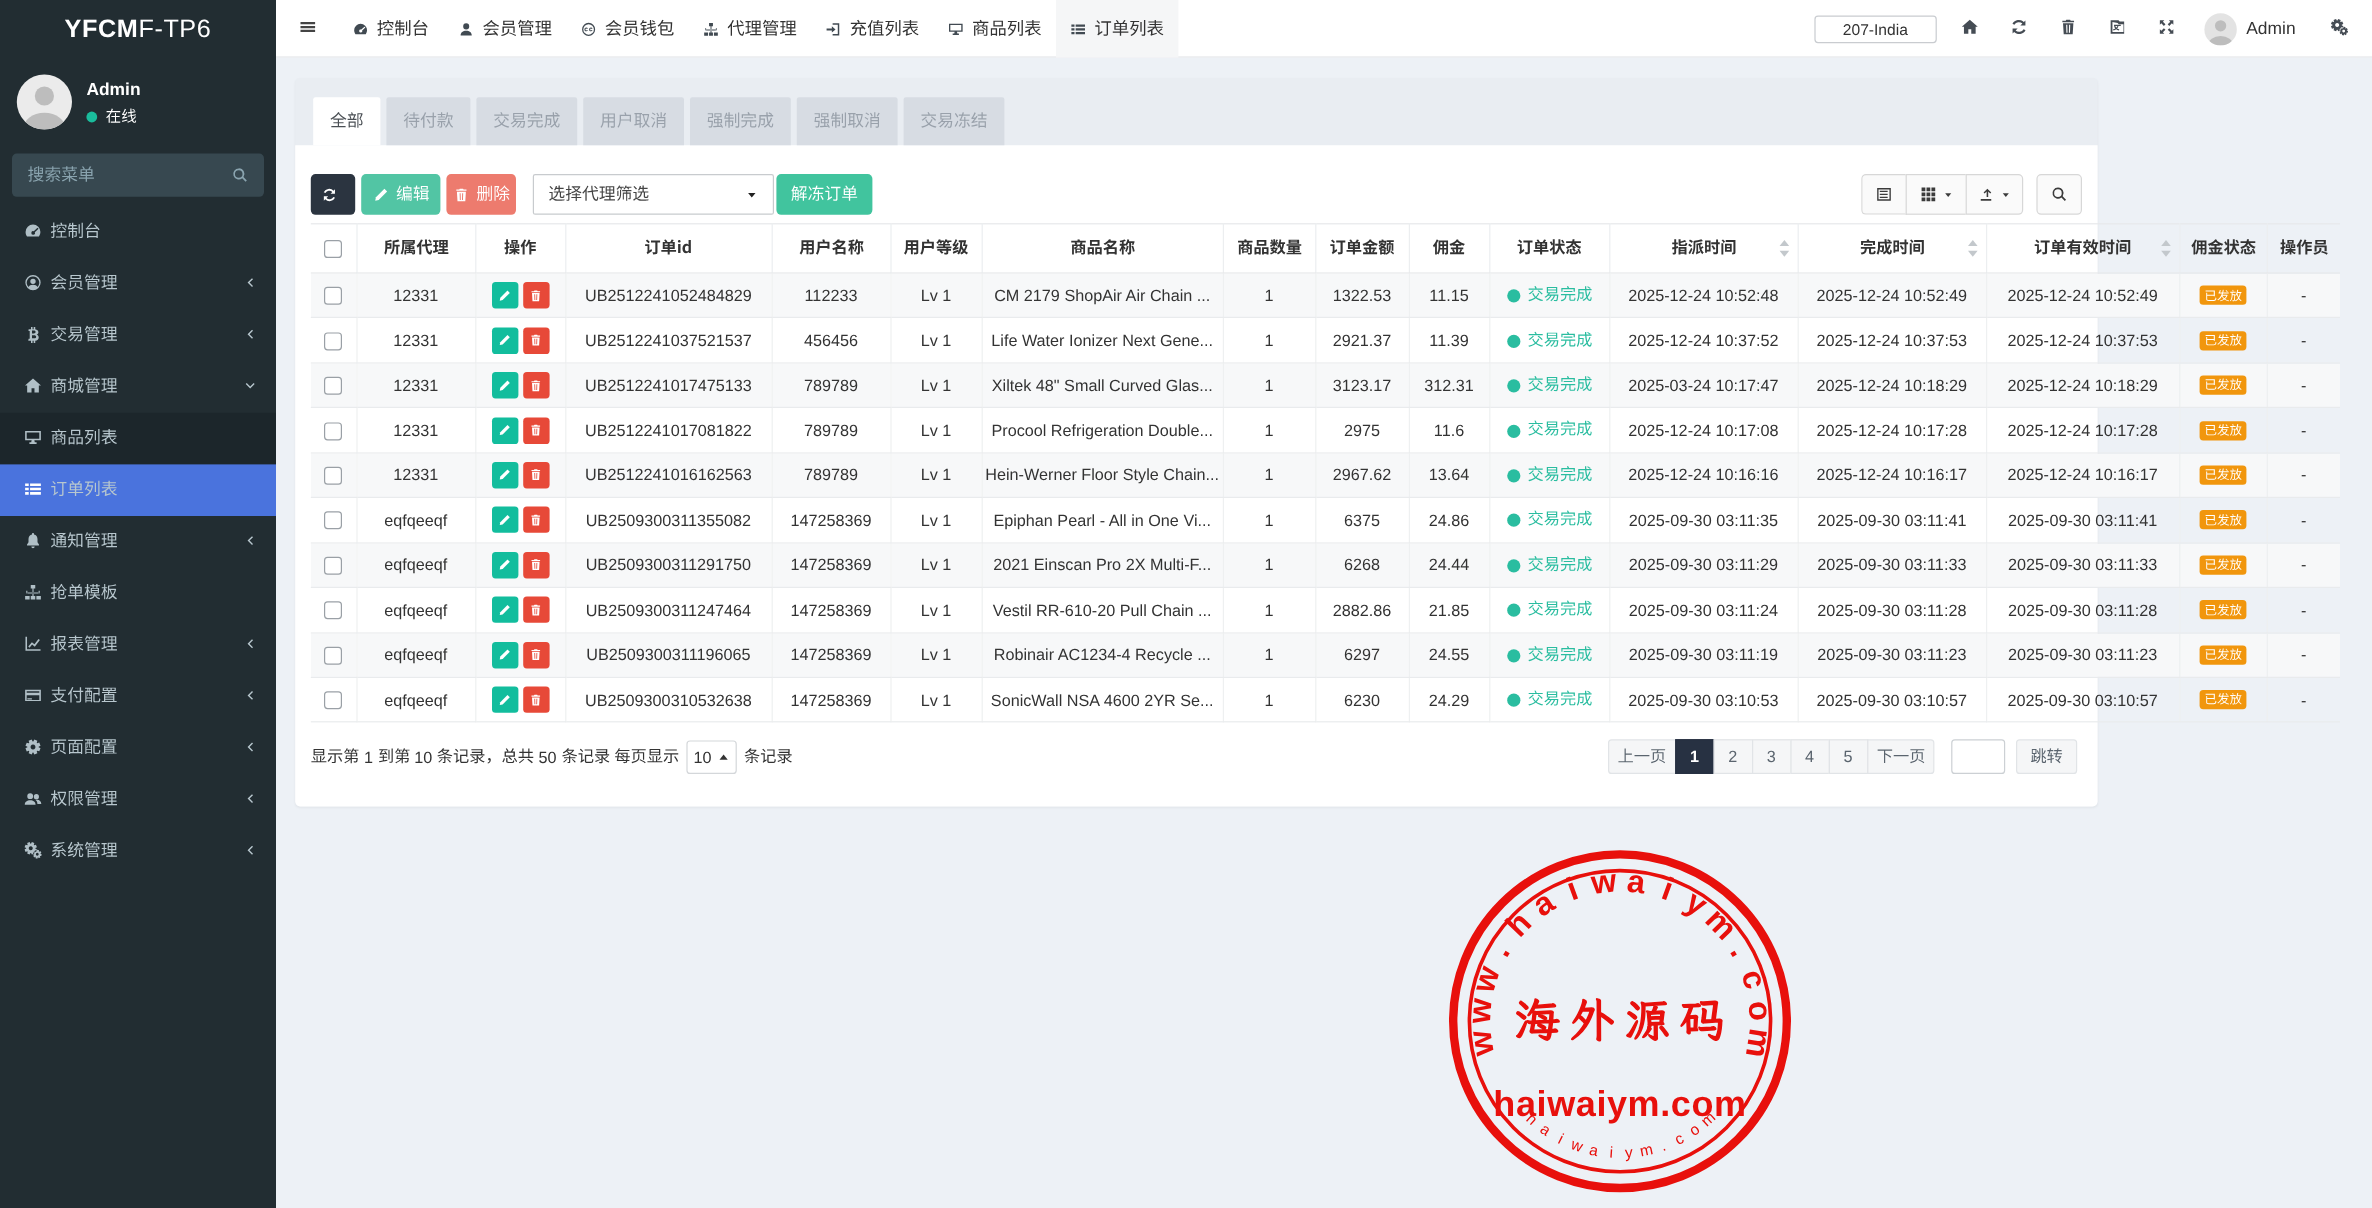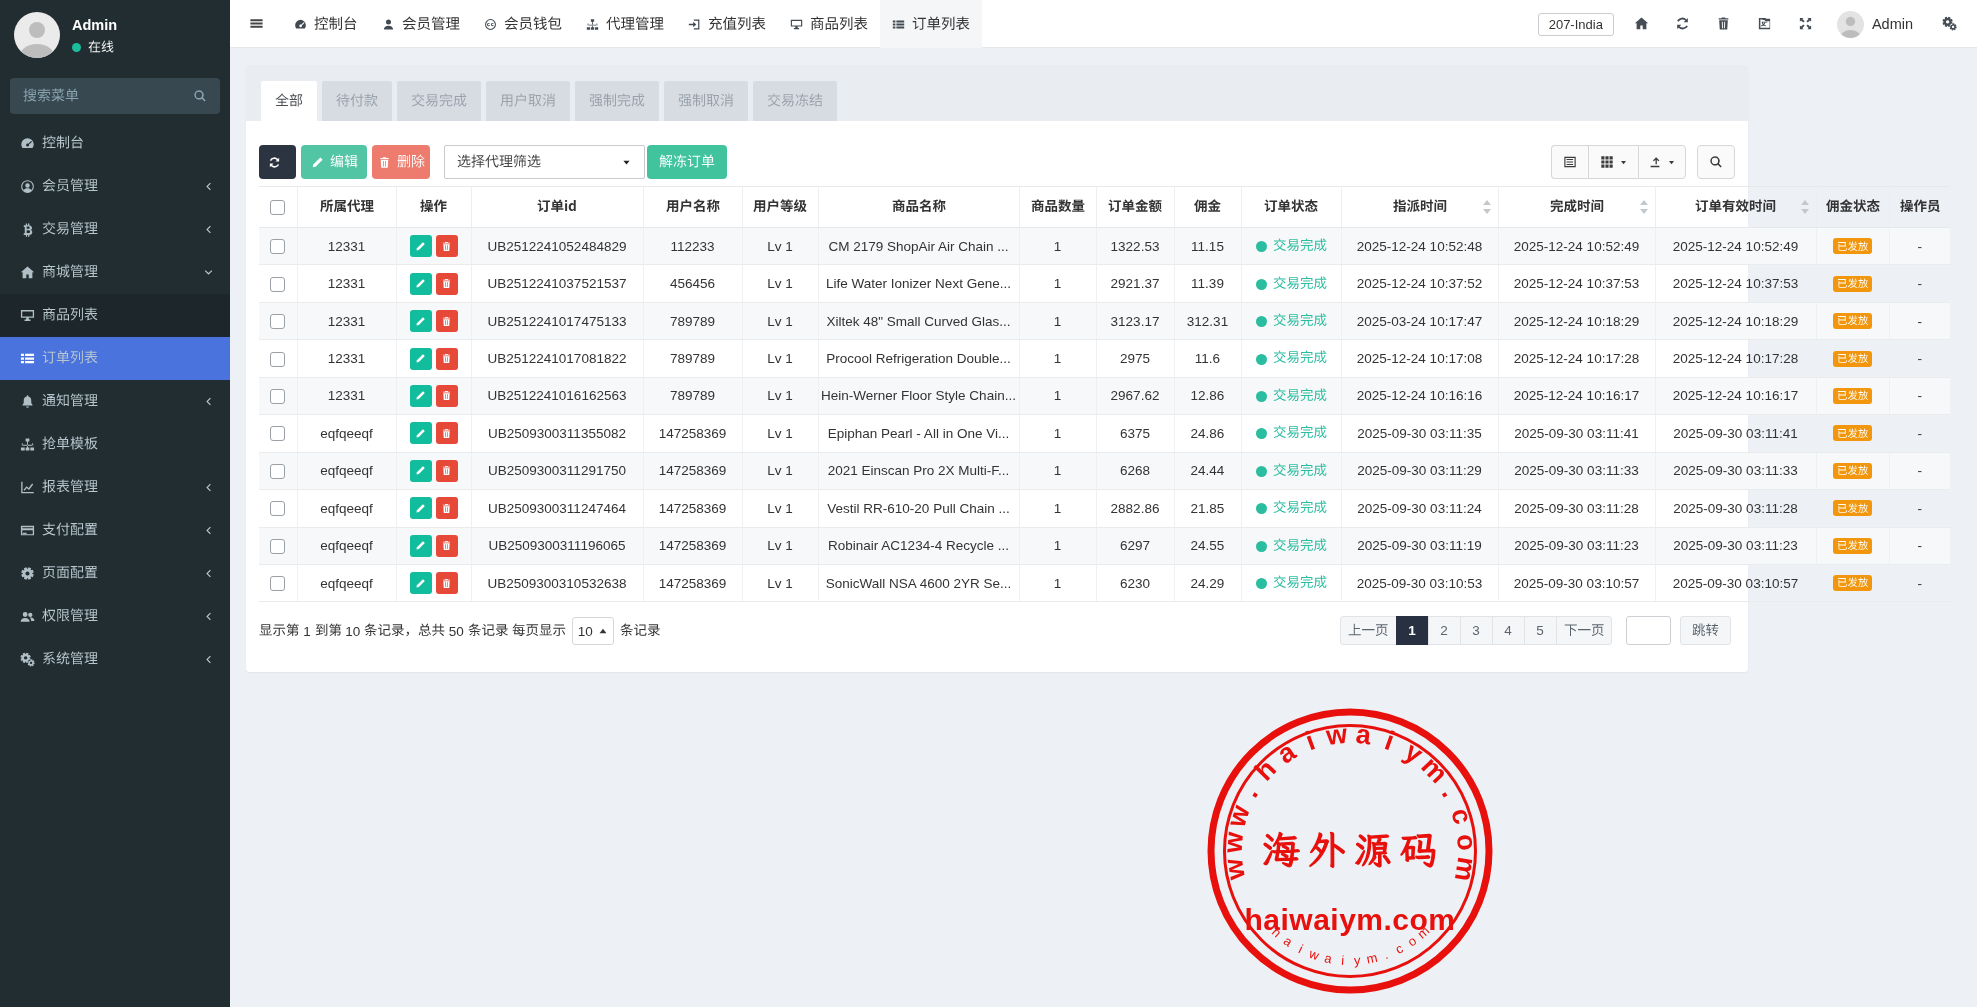--- a/index.html
+++ b/index.html
@@ -28,21 +28,21 @@
 li.active-menu{background:#4a73dd;color:#fff}
 li.active-menu .mic{color:#fff}
 
 .topnav{position:absolute;left:230px;top:0;width:1747px;height:48px;background:#fff;border-bottom:1px solid #e4e7ea;z-index:4}
 .tn-left{display:flex;align-items:center;height:48px}
 .tn-burger{padding:0 18px 0 19px;color:#444;font-size:15px}
 .tn-item{display:flex;align-items:center;height:48px;padding:0 12px;color:#333;font-size:14.5px}
 .tn-item .ic{margin-right:7px;font-size:13px;color:#414a52}
 .tn-item.on{background:#f5f6f7}
 .tn-right{position:absolute;right:0;top:0;height:48px;display:flex;align-items:center}
-.tn-node{border:1px solid #c9ccd0;border-radius:3px;padding:3px 10px;font-size:13px;color:#333;margin-right:7px}
+.tn-node{border:1px solid #c9ccd0;border-radius:3px;padding:3px 23px;font-size:13px;color:#333;margin-right:7px}
 .tn-ic{width:41px;text-align:center;color:#454c54;font-size:15px}
 .tn-av{width:27px;height:27px;border-radius:50%;background:#e3e3e3;position:relative;overflow:hidden;margin:0 8px 0 11px}
 .tn-av svg{position:absolute;width:100%;height:100%;fill:#bdbdbd}
 .tn-admin{font-size:14.5px;color:#333;margin-right:18px}
 
 .panel{position:absolute;left:246px;top:65px;width:1502px;height:607px;background:#e9edf2;border-radius:4px;box-shadow:0 1px 2px rgba(0,0,0,.05)}
 .pbody{position:absolute;left:0;top:56px;right:0;bottom:0;background:#fff;border-radius:0 0 4px 4px}
 .tabs{position:absolute;left:15px;top:16px;height:40px;display:flex}
 .tab{height:40px;padding:0 14px;margin-right:5px;display:flex;align-items:center;background:#d7dce3;color:#99a1ab;font-size:14px;border-radius:2px 2px 0 0}
 .tab.on{background:#fff;color:#4a4f54}
@@ -90,20 +90,24 @@
 .pg.num{padding:0}
 .pg.on{background:#273142;border-color:#273142;color:#fff;font-weight:700}
 .pg.first{border-radius:3px 0 0 3px}
 .pg.last{border-radius:0 3px 3px 0}
 .jumpbox{width:45px;height:29px;border:1px solid #ccd0d4;border-radius:3px;background:#fff;margin-left:14px}
 .jumpbtn{height:29px;border:1px solid #e1e4e7;border-radius:3px;background:#f5f6f7;display:flex;align-items:center;justify-content:center;padding:0 11px;margin-left:9px;color:#5a646e}
 </style></head>
 <body>
 
 <div class="sidebar">
+  <div class="brand">
+      <b>YFCM</b>
+      <span>F-TP6</span>
+    </div>
   <div class="upanel">
     <div class="avatar">
         <svg viewBox="0 0 46 46">
           <circle cx="23" cy="18" r="8"></circle>
           <path d="M5 46a18 14 0 0 1 36 0z"></path>
         </svg>
       </div>
     <div class="uinfo">
         <div class="nm">Admin</div>
         <div class="st">
@@ -655,21 +659,21 @@
               <svg class="ic " viewBox="0 0 16 16">
                 <path d="M6.3 1.5h3.4l.5.9h3v1.3H2.8V2.4h3zM3.4 4.6h9.2l-.6 9.9H4zm2.8 1.5.2 6.9h1L7.2 6.1zm2.6 0-.2 6.9h1l.2-6.9z" fill-rule="evenodd"></path>
               </svg>
             </span></td>
           <td>UB2512241016162563</td>
           <td>789789</td>
           <td>Lv 1</td>
           <td>Hein-Werner Floor Style Chain...</td>
           <td>1</td>
           <td>2967.62</td>
-          <td>12.86</td>
+          <td>13.64</td>
           <td><span class="stat"><span class="sdot"></span><svg class="zh " style="width:54.0px;height:15.5px" viewBox="0 0 54.0 15.5">
                 <path fill="currentColor" d="M4.3 3.8C3.5 4.8 2.1 5.9 0.9 6.6C1.2 6.8 1.6 7.1 1.7 7.3C2.9 6.6 4.3 5.4 5.3 4.2ZM8.3 4.4C9.6 5.3 11.1 6.5 11.8 7.4L12.6 6.7C11.9 5.9 10.4 4.6 9.1 3.8ZM4.8 6.2 3.8 6.5C4.4 7.8 5.1 8.9 6.0 9.8C4.6 10.9 2.8 11.6 0.6 12.1C0.8 12.3 1.1 12.7 1.3 13.0C3.4 12.4 5.3 11.7 6.8 10.5C8.2 11.7 10.0 12.4 12.3 12.9C12.4 12.6 12.7 12.2 12.9 11.9C10.8 11.6 9.0 10.9 7.5 9.8C8.5 8.9 9.3 7.8 9.8 6.4L8.8 6.1C8.3 7.4 7.7 8.4 6.8 9.2C5.9 8.4 5.2 7.3 4.8 6.2ZM5.6 0.7C6.0 1.3 6.3 1.9 6.5 2.4H0.9V3.4H12.6V2.4H7.0L7.6 2.2C7.4 1.7 7.0 1.0 6.6 0.4Z M17.0 4.1H23.7V5.5H17.0ZM17.0 2.0H23.7V3.3H17.0ZM16.0 1.2V6.3H17.5C16.6 7.6 15.3 8.7 14.0 9.5C14.3 9.6 14.6 10.0 14.8 10.2C15.6 9.7 16.3 9.1 17.0 8.4H18.9C18.0 9.9 16.6 11.1 15.2 12.0C15.4 12.1 15.8 12.5 15.9 12.7C17.5 11.7 19.0 10.2 20.0 8.4H21.8C21.2 10.0 20.2 11.5 18.9 12.4C19.1 12.5 19.6 12.9 19.7 13.0C21.0 12.0 22.2 10.3 22.9 8.4H24.5C24.3 10.7 24.1 11.7 23.8 12.0C23.7 12.1 23.5 12.1 23.3 12.1C23.1 12.1 22.4 12.1 21.8 12.1C21.9 12.3 22.0 12.7 22.0 12.9C22.7 13.0 23.4 13.0 23.7 13.0C24.1 12.9 24.4 12.8 24.7 12.6C25.1 12.2 25.3 11.0 25.6 8.0C25.6 7.8 25.6 7.5 25.6 7.5H17.8C18.2 7.1 18.4 6.7 18.7 6.3H24.7V1.2Z M30.1 4.5V5.4H37.4V4.5ZM27.8 7.0V8.0H31.4C31.2 10.4 30.7 11.5 27.6 12.1C27.8 12.3 28.1 12.7 28.1 13.0C31.5 12.3 32.2 10.8 32.4 8.0H34.8V11.4C34.8 12.4 35.1 12.7 36.4 12.7C36.6 12.7 38.2 12.7 38.4 12.7C39.5 12.7 39.8 12.3 39.9 10.4C39.6 10.3 39.2 10.2 39.0 10.0C38.9 11.6 38.9 11.8 38.4 11.8C38.0 11.8 36.7 11.8 36.5 11.8C35.9 11.8 35.8 11.7 35.8 11.4V8.0H39.7V7.0ZM32.7 0.7C32.9 1.1 33.2 1.6 33.4 2.1H28.1V5.1H29.1V3.1H38.3V5.1H39.4V2.1H34.6C34.4 1.6 34.0 0.9 33.7 0.4Z M47.8 0.6C47.8 1.3 47.9 2.1 47.9 2.8H42.2V6.6C42.2 8.4 42.1 10.7 41.0 12.4C41.2 12.5 41.7 12.9 41.8 13.1C43.1 11.3 43.3 8.5 43.3 6.6V6.5H45.8C45.7 8.9 45.6 9.7 45.5 9.9C45.3 10.1 45.2 10.1 45.0 10.1C44.8 10.1 44.2 10.1 43.6 10.0C43.8 10.3 43.9 10.7 43.9 11.0C44.5 11.0 45.2 11.0 45.5 11.0C45.9 10.9 46.1 10.8 46.3 10.6C46.6 10.2 46.7 9.1 46.7 6.0C46.7 5.9 46.8 5.6 46.8 5.6H43.3V3.8H48.0C48.1 6.0 48.5 8.0 49.0 9.6C48.1 10.6 47.0 11.4 45.8 12.1C46.1 12.3 46.4 12.7 46.6 12.9C47.6 12.3 48.6 11.5 49.4 10.6C50.0 12.0 50.8 12.9 51.9 12.9C52.9 12.9 53.3 12.2 53.4 9.9C53.2 9.8 52.8 9.6 52.6 9.3C52.5 11.1 52.3 11.8 51.9 11.8C51.2 11.8 50.6 11.1 50.1 9.7C51.1 8.4 51.9 6.9 52.5 5.1L51.5 4.9C51.1 6.2 50.5 7.5 49.8 8.5C49.4 7.2 49.2 5.6 49.0 3.8H53.3V2.8H49.0C48.9 2.1 48.9 1.3 48.9 0.6ZM49.6 1.2C50.4 1.7 51.5 2.3 52.0 2.8L52.6 2.1C52.1 1.7 51.0 1.0 50.2 0.6Z"></path>
               </svg></span></td>
           <td>2025-12-24 10:16:16</td>
           <td>2025-12-24 10:16:17</td>
           <td>2025-12-24 10:16:17</td>
           <td><span class="badge-o"><svg class="zh " style="width:31.5px;height:12.1px" viewBox="0 0 31.5 12.1">
                 <path fill="currentColor" d="M1.0 1.1V1.9H7.8V4.6H2.3V2.9H1.5V8.2C1.5 9.5 2.1 9.8 3.8 9.8C4.2 9.8 7.3 9.8 7.7 9.8C9.5 9.8 9.8 9.2 10.0 7.3C9.8 7.2 9.4 7.1 9.2 7.0C9.1 8.6 8.9 9.0 7.7 9.0C7.0 9.0 4.3 9.0 3.7 9.0C2.6 9.0 2.3 8.9 2.3 8.2V5.4H7.8V5.9H8.7V1.1Z M17.6 0.9C18.0 1.4 18.6 2.1 18.9 2.5L19.5 2.1C19.2 1.7 18.6 1.0 18.2 0.6ZM12.0 3.7C12.1 3.6 12.5 3.6 13.1 3.6H14.6C13.9 5.8 12.7 7.5 10.8 8.6C11.0 8.8 11.3 9.1 11.4 9.3C12.8 8.4 13.8 7.3 14.5 6.0C14.9 6.8 15.4 7.5 16.1 8.1C15.2 8.7 14.1 9.2 13.0 9.4C13.2 9.6 13.4 9.9 13.4 10.1C14.6 9.8 15.7 9.3 16.7 8.6C17.6 9.3 18.8 9.8 20.1 10.1C20.2 9.9 20.5 9.6 20.6 9.4C19.3 9.2 18.2 8.7 17.3 8.1C18.2 7.3 18.9 6.2 19.4 4.9L18.8 4.7L18.7 4.7H15.1C15.3 4.3 15.4 4.0 15.5 3.6H20.3L20.3 2.8H15.7C15.9 2.1 16.0 1.3 16.1 0.5L15.3 0.4C15.2 1.2 15.0 2.0 14.8 2.8H12.9C13.2 2.3 13.5 1.6 13.7 0.9L12.8 0.7C12.7 1.5 12.3 2.4 12.1 2.6C12.0 2.8 11.9 3.0 11.7 3.0C11.8 3.2 12.0 3.6 12.0 3.7ZM16.7 7.6C16.0 7.0 15.4 6.3 15.0 5.4H18.3C17.9 6.3 17.3 7.0 16.7 7.6Z M23.2 0.6C23.4 1.0 23.6 1.6 23.7 2.0L24.4 1.8C24.3 1.4 24.1 0.9 23.9 0.4ZM21.5 2.1V2.9H22.7V5.0C22.7 6.5 22.5 8.2 21.3 9.6C21.5 9.7 21.7 9.9 21.9 10.1C23.2 8.6 23.5 6.8 23.5 5.1V5.0H24.9C24.8 7.9 24.7 8.9 24.6 9.1C24.5 9.3 24.4 9.3 24.3 9.3C24.1 9.3 23.7 9.3 23.3 9.2C23.4 9.4 23.4 9.7 23.5 10.0C23.9 10.0 24.4 10.0 24.6 10.0C24.9 9.9 25.1 9.8 25.2 9.6C25.5 9.3 25.6 8.1 25.6 4.6C25.7 4.5 25.7 4.3 25.7 4.3H23.5V2.9H26.1V2.1ZM27.6 3.1H29.5C29.3 4.5 29.0 5.6 28.5 6.5C28.1 5.6 27.7 4.4 27.5 3.2ZM27.4 0.4C27.1 2.2 26.5 4.0 25.7 5.1C25.9 5.2 26.2 5.5 26.3 5.7C26.6 5.3 26.8 4.9 27.1 4.4C27.3 5.5 27.6 6.5 28.1 7.3C27.4 8.2 26.6 8.9 25.5 9.4C25.7 9.6 25.9 9.9 26.0 10.1C27.0 9.6 27.9 8.9 28.5 8.1C29.1 8.9 29.8 9.6 30.6 10.1C30.8 9.8 31.0 9.5 31.2 9.4C30.3 9.0 29.5 8.2 29.0 7.3C29.6 6.2 30.1 4.8 30.3 3.1H31.1V2.4H27.8C28.0 1.8 28.1 1.2 28.2 0.5Z"></path>
               </svg></span></td>
           <td>-</td>

